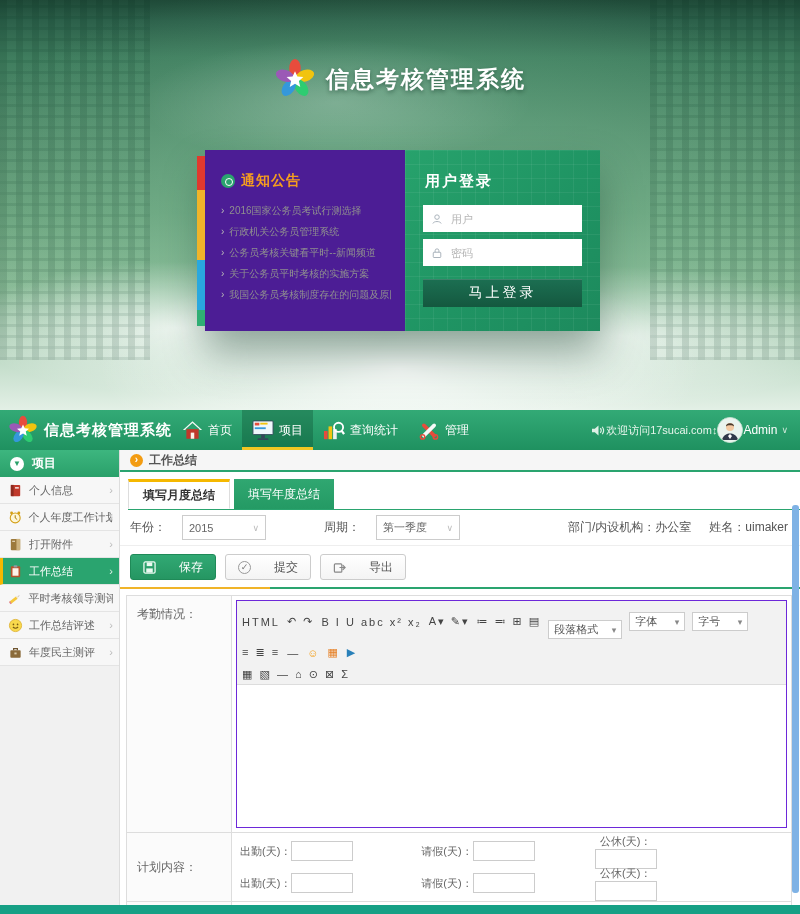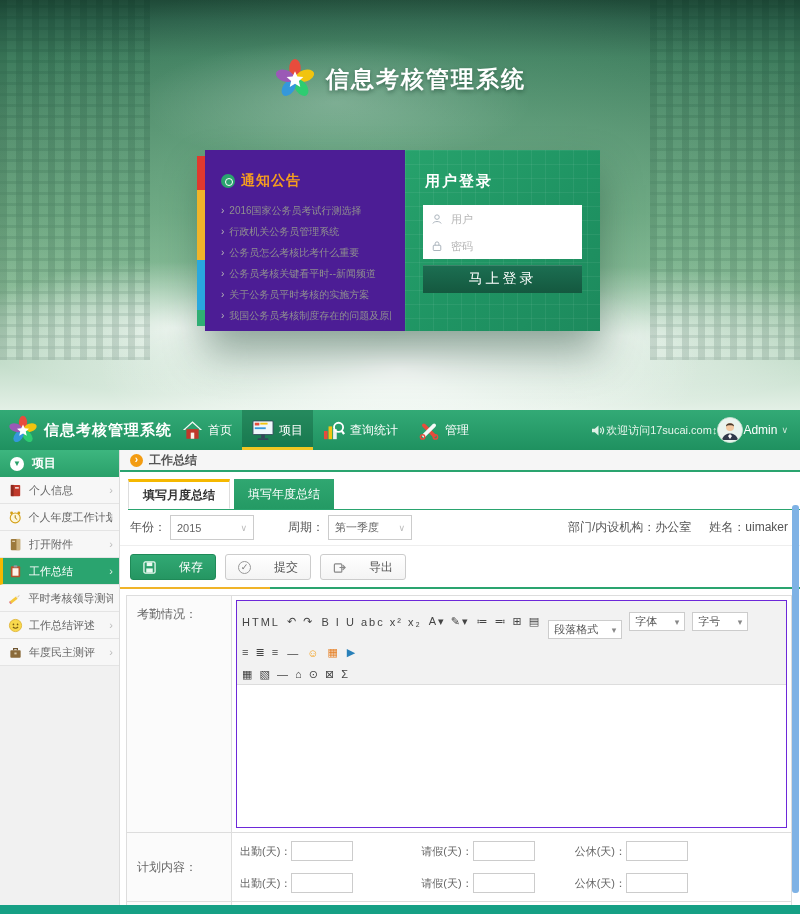--- a/index.html
+++ b/index.html
@@ -42,21 +42,21 @@
   .notice-list li { font-size:10px; color:#8f8f8f; line-height:21px; white-space:nowrap; overflow:hidden; cursor:pointer; }
   .notice-list li::before { content:"›"; color:#b8b8b8; margin-right:5px; }
 
   .login { width:195px; position:relative; padding:18px 18px 0 18px;
     background:
       linear-gradient(rgba(255,255,255,.06) 1px, transparent 1px),
       linear-gradient(90deg, rgba(255,255,255,.06) 1px, transparent 1px),
       linear-gradient(135deg,#27a26c 0%,#1f9463 55%,#1d8a5d 100%);
     background-size:14px 14px,14px 14px,100% 100%; }
   .login-title { color:#fff; font-size:15px; font-weight:bold; letter-spacing:2px; margin:4px 0 14px 2px; }
-  .login-field { display:flex; align-items:center; gap:8px; background:#fff; height:27px; margin-bottom:0; padding:0 8px; }
+  .login-field { display:flex; align-items:center; gap:8px; background:#fff; height:27px; margin-bottom:7px; padding:0 8px; }
   .login-field input { border:none; outline:none; width:100%; font-size:11px; color:#555; }
   .login-field input::placeholder { color:#b5b5b5; }
   .login-btn { width:100%; height:28px; margin-top:6px; border:none; cursor:pointer;
     background:linear-gradient(#1c6f52,#14583f); color:#fff; font-size:14px; font-weight:normal; letter-spacing:3px;
     box-shadow:inset 0 1px 0 rgba(255,255,255,.15); }
 
   
   .navbar { position:absolute; top:410px; left:0; width:800px; height:40px;
     background:linear-gradient(#33aa76,#1f9160); display:flex; align-items:center; }
   .nav-brand { display:flex; align-items:center; gap:6px; padding-left:8px; width:172px; }
@@ -90,21 +90,21 @@
     display:flex; align-items:center; justify-content:center; }
   .crumb-dot::after { content:"›"; margin-top:-1px; }
   .crumb-label { font-size:12px; color:#555; font-weight:bold; }
 
   .tabs { display:flex; margin:7px 0 0 8px; border-bottom:1px solid #2aa46f; }
   .tab { height:30px; padding:0 14px; display:flex; align-items:center; font-size:12px; cursor:pointer; }
   .tab.active { background:#fff; border:1px solid #ddd; border-top:3px solid #f5b800; border-bottom:1px solid #fff;
     margin-bottom:-1px; color:#333; font-weight:bold; }
   .tab.inactive { background:linear-gradient(#30a771,#249a64); color:#fff; margin-left:4px; }
 
-  .filters { height:36px; display:flex; align-items:center; gap:4px; padding:0 12px 0 10px; font-size:12px; color:#555; border-bottom:1px solid #eee; }
+  .filters { height:36px; display:flex; align-items:center; gap:16px; padding:0 12px 0 10px; font-size:12px; color:#555; border-bottom:1px solid #eee; }
   .select { display:flex; align-items:center; justify-content:space-between; width:84px; height:25px; border:1px solid #ccc;
     background:#fff; padding:0 6px; font-size:11px; color:#666; cursor:pointer; }
   .select::after { content:"∨"; font-size:9px; color:#bbb; }
   .filters .gap { width:26px; }
   .filters .right-info { margin-left:auto; display:flex; gap:18px; font-size:12px; color:#555; }
 
   .actions { display:flex; gap:9px; padding:8px 0 7px 10px; }
   .btn { height:26px; display:flex; align-items:center; gap:23px; padding:0 12px; font-size:12px; border-radius:3px; cursor:pointer; }
   .btn.green { background:linear-gradient(#31a974,#259662); border:1px solid #1f8a58; color:#fff; }
   .btn.plain { background:linear-gradient(#fff,#f4f4f4); border:1px solid #ccc; color:#555; }
@@ -125,21 +125,21 @@
   .dd { display:inline-flex; align-items:center; justify-content:space-between; background:#fff; border:1px solid #ccc;
     height:19px; padding:0 5px; font-size:11px; color:#555; cursor:pointer; }
   .dd::after { content:"▾"; margin-left:5px; color:#888; font-size:9px; }
   .dd.w70 { width:74px;margin-top:16px; } .dd.w55 { width:56px; }
   .tg.orange { color:#f39c12; } .tg.rust { color:#e67e22; } .tg.blue { color:#2980b9; }
   .ed-body { height:142px; background:#fff; cursor:text; }
 
   .plan-row { display:flex; align-items:center; height:32px; padding-left:4px; font-size:11px; color:#666; }
   .fg { display:flex; align-items:center; }
   .fg input { width:62px; height:20px; border:1px solid #ccc; outline:none; padding:0 4px; font-size:11px; }
-  .fg.g2 { margin-left:68px; } .fg.g3 { margin-left:40px; }
+  .fg.g2 { margin-left:68px; } .fg.g3 { margin-left:60px;flex-direction:column; }
 
   .attach-row { display:flex; align-items:center; gap:8px; padding:4px 0 4px 4px; }
   .file-btn { border:1px solid #bbb; background:#f5f5f5; color:#aaa; font-size:11px; padding:4px 9px; cursor:pointer; }
   .file-none { font-size:11px; color:#c0c0c0; }
   .abtn { height:24px; padding:0 11px; font-size:11px; display:flex; align-items:center; cursor:pointer; border-radius:2px; }
   .abtn.green { background:#2aa46f; border:1px solid #23925f; color:#fff; margin-left:14px; }
   .abtn.plain { background:linear-gradient(#fff,#f3f3f3); border:1px solid #ccc; color:#555; }
 
   .scrollbar { position:absolute; right:1px; top:505px; width:7px; height:388px; background:#7fb2e5; border-radius:3px; cursor:grab; }
   .footer { position:absolute; left:0; bottom:0; width:800px; height:9px; background:#16a085; }
@@ -176,21 +176,20 @@
       </div>
 
       <div class="notice">
         <div class="notice-head">
           <span class="notice-dot"></span>
           <span class="notice-title">通知公告</span>
         </div>
         <ul class="notice-list">
           <li>2016国家公务员考试行测选择</li>
           <li>行政机关公务员管理系统</li>
-          <li>公务员怎么考核比考什么重要</li>
           <li>公务员考核关键看平时--新闻频道</li>
           <li>关于公务员平时考核的实施方案</li>
           <li>我国公务员考核制度存在的问题及原因</li>
         </ul>
       </div>
 
       <div class="login">
         <div class="login-title">用户登录</div>
         <div class="login-field">
           <svg width="14" height="14" viewBox="0 0 16 16">

